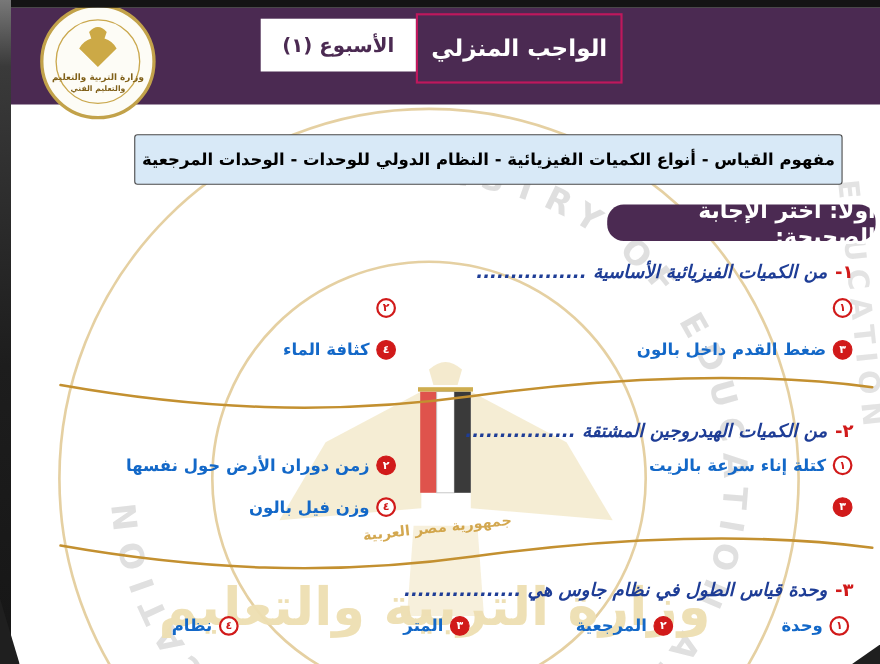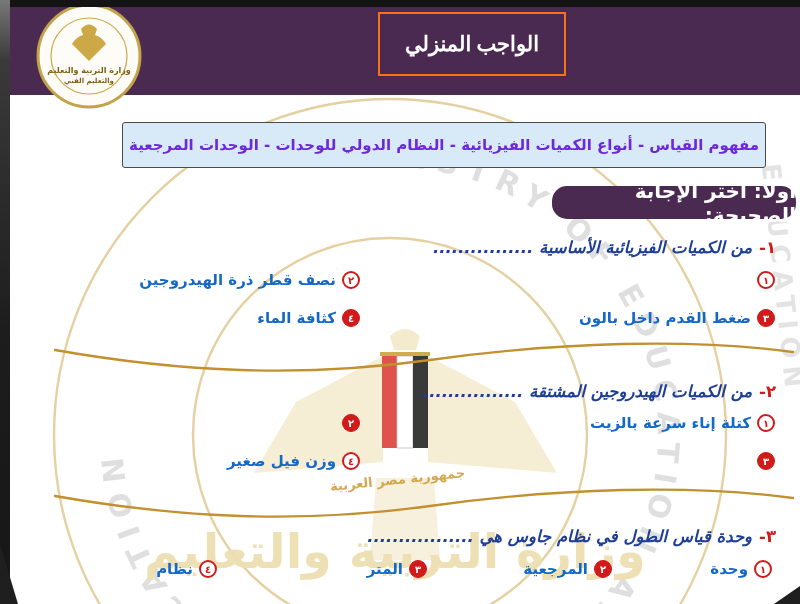--- a/index.html
+++ b/index.html
@@ -9,30 +9,30 @@
   .edge-top{position:absolute;left:0;top:0;width:800px;height:7px;background:#141414;z-index:6;}
   .edge-left{position:absolute;left:0;top:0;width:10px;height:604px;z-index:6;
              background:linear-gradient(180deg,#787878 0%,#3a3a3a 10%,#1d1d1d 55%,#161616 100%);}
   .edge-bl{position:absolute;left:0;bottom:0;width:18px;height:60px;z-index:6;background:#1f1f1f;
            clip-path:polygon(0 0,0 100%,100% 100%);}
   .edge-br{position:absolute;right:0;bottom:0;width:26px;height:18px;z-index:6;background:#1f1f1f;
            clip-path:polygon(100% 0,100% 100%,0 100%);}
   
   .band{position:absolute;left:10px;top:7px;width:790px;height:88px;background:var(--purple);z-index:3;}
   .hw-box{position:absolute;left:378px;top:12px;width:184px;height:60px;background:var(--purple);
-          border:2px solid #f97316;color:#fff;font-size:21px;font-weight:bold;display:flex;
-          align-items:center;justify-content:center;z-index:4;font-family:Liberation Serif, serif;}
+          border:2px solid #be185d;color:#fff;font-size:21px;font-weight:bold;display:flex;
+          align-items:center;justify-content:center;z-index:4;}
   .week-box{position:absolute;left:237px;top:17px;width:141px;height:48px;background:#fff;
             color:var(--purple);font-size:18px;font-weight:bold;display:flex;align-items:center;
             justify-content:center;z-index:4;}
   .logo{position:absolute;left:36px;top:3px;width:106px;height:106px;z-index:5;}
   
   .topic{position:absolute;left:122px;top:122px;width:642px;height:44px;background:var(--topicbg);
          border:1.5px solid #4a4a4a;border-radius:3px;display:flex;align-items:center;
-         justify-content:center;z-index:2;color:#6d28d9;font-weight:bold;font-size:15px;}
+         justify-content:center;z-index:2;color:#000000;font-weight:bold;font-size:15px;}
   
   .badge{position:absolute;right:4px;top:186px;width:244px;height:33px;background:var(--purple);
          border-radius:15px;display:flex;align-items:center;justify-content:center;color:#fff;
          font-weight:bold;font-size:20px;z-index:2;}
   
   .q-header{position:absolute;right:24px;display:flex;gap:7px;align-items:baseline;z-index:2;
             font-weight:bold;font-size:16.5px;}
   .q-num{color:var(--red);}
   .q-text{color:var(--navy);font-style:italic;}
   .opts2{position:absolute;right:25px;left:25px;display:grid;grid-template-columns:415px 1fr;
@@ -76,20 +76,21 @@
       <rect x="413" y="356" width="15" height="92" fill="#2f2f2f" opacity="0.95"></rect>
       <rect x="380" y="352" width="50" height="4" fill="#c9a43c" opacity="0.9"></rect>
     </g>
     <text x="398" y="484" text-anchor="middle" font-size="13" font-weight="bold" fill="#cf9f3e" opacity="0.9" transform="rotate(-6 398 484)">جمهورية مصر العربية</text>
     <text x="395" y="568" text-anchor="middle" font-size="48" font-weight="bold" fill="#eedfb2" opacity="0.95">وزارة التربية والتعليم</text>
     <text x="786" y="395" font-size="26" font-weight="bold" fill="#c8c8c8" opacity="0.5" letter-spacing="7" transform="rotate(84 786 395)">EDUCATION</text>
   </svg>
 
   <div class="band"></div>
   <div class="hw-box">الواجب المنزلي</div>
+  <div class="week-box">الأسبوع (١)</div>
 
   <svg class="logo" viewBox="0 0 106 106">
     <defs>
         <path id="logoCircle" d="M 53 9.5 a 43.5 43.5 0 1 1 -0.02 0"></path>
       </defs>
     <circle cx="53" cy="53" r="51" fill="#fdfcf6" stroke="#c2a24a" stroke-width="3"></circle>
     <circle cx="53" cy="53" r="38" fill="none" stroke="#caa84e" stroke-width="1.2"></circle>
     <text font-size="7" font-weight="bold" fill="#1c1c1c" letter-spacing="1.1">
       <textPath href="#logoCircle">MINISTRY OF EDUCATION AND TECHNICAL EDUCATION</textPath>
     </text>
@@ -105,21 +106,20 @@
   <div class="q-header" style="top:238px;">
     <span class="q-num">١-</span>
     <span class="q-text">من الكميات الفيزيائية الأساسية ................</span>
   </div>
   <div class="opts2" style="top:261px;">
     <div class="opt">
       <span class="marker outline">١</span>
     </div>
     <div class="opt">
       <span class="marker outline">٢</span>
-      <span class="opt-label">نصف قطر ذرة الهيدروجين</span>
     </div>
     <div class="opt">
       <span class="marker filled">٣</span>
       <span class="opt-label">ضغط القدم داخل بالون</span>
     </div>
     <div class="opt">
       <span class="marker filled">٤</span>
       <span class="opt-label">كثافة الماء</span>
     </div>
   </div>
@@ -132,27 +132,28 @@
     <span class="q-num">٢-</span>
     <span class="q-text">من الكميات الهيدروجين المشتقة ................</span>
   </div>
   <div class="opts2" style="top:404px;">
     <div class="opt">
       <span class="marker outline">١</span>
       <span class="opt-label">كتلة إناء سرعة بالزيت</span>
     </div>
     <div class="opt">
       <span class="marker filled">٢</span>
+      <span class="opt-label">زمن دوران الأرض حول نفسها</span>
     </div>
     <div class="opt">
       <span class="marker filled">٣</span>
     </div>
     <div class="opt">
       <span class="marker outline">٤</span>
-      <span class="opt-label">وزن فيل صغير</span>
+      <span class="opt-label">وزن فيل بالون</span>
     </div>
   </div>
 
   <svg class="wave" style="top:482px;" viewBox="0 0 800 36">
     <path d="M 55 14 C 180 36 300 42 430 24 C 560 6 690 2 793 16" fill="none" stroke="#c39030" stroke-width="2.3" stroke-linecap="round"></path>
   </svg>
 
   <div class="q-header" style="top:527px;">
     <span class="q-num">٣-</span>
     <span class="q-text">وحدة قياس الطول في نظام جاوس هي .................</span>

